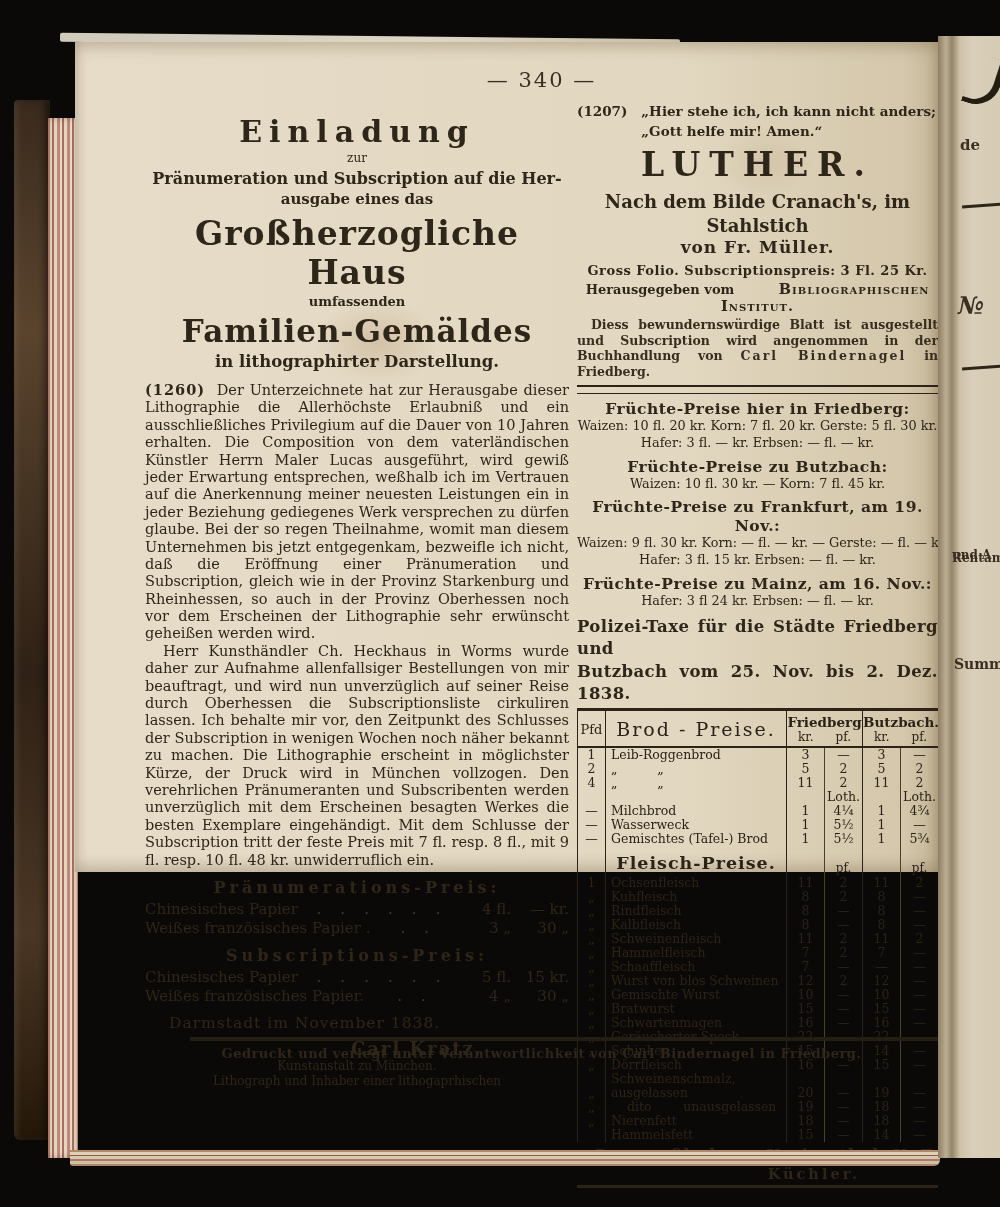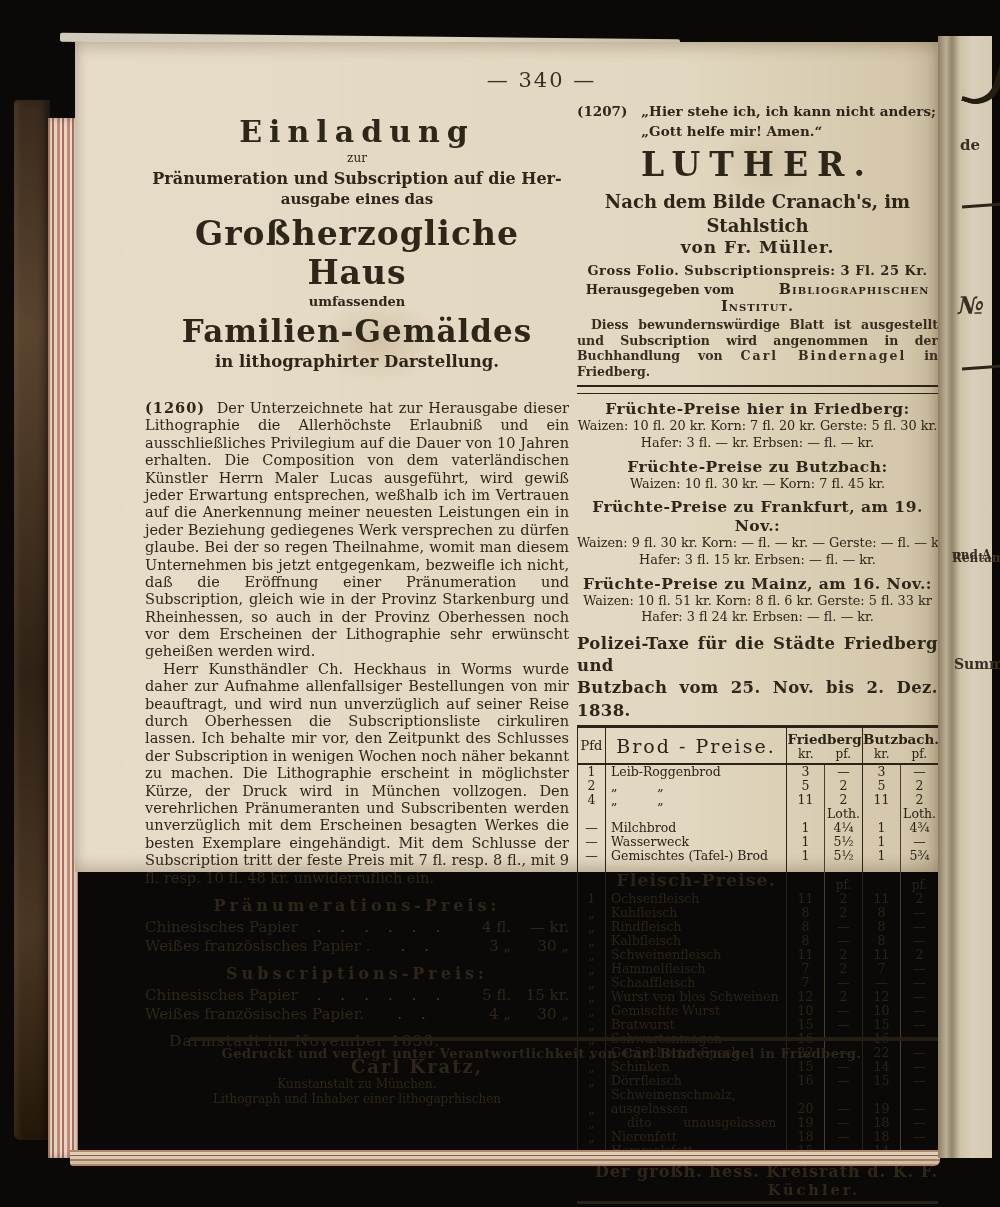--- a/index.html
+++ b/index.html
@@ -24,21 +24,21 @@
   .page{position:absolute;left:75px;top:42px;width:863px;height:830px;
     background:
       radial-gradient(ellipse 90px 60px at 303px 300px, rgba(130,85,30,.18), transparent 70%),
       radial-gradient(ellipse 60px 40px at 240px 870px, rgba(120,75,30,.15), transparent 70%),
       radial-gradient(ellipse 50px 35px at 500px 915px, rgba(120,75,30,.12), transparent 70%),
       radial-gradient(ellipse 70px 50px at 690px 120px, rgba(120,90,40,.10), transparent 70%),
       linear-gradient(90deg,#e6dcc8 0,#e2d7c0 70%,#d4c7ab 96%,#c4b597 100%),
       #e0d5bf;
     box-shadow:inset 0 6px 14px rgba(90,70,40,.25), inset 0 -8px 12px rgba(90,70,40,.2);}
 
-  .next-page{position:absolute;left:938px;top:36px;width:54px;height:1122px;
+  .next-page{position:absolute;left:938px;top:36px;width:62px;height:1122px;
     background:linear-gradient(90deg,#8d7e63 0,#bcae92 8px,#93856a 14px,#cec2a8 22px,#d9cfba 34px,#d6ccb5 100%);}
   .next-frag{position:absolute;font-weight:bold;color:#3a3022;white-space:nowrap;}
   .next-rule{position:absolute;height:3px;background:#2f261a;transform:rotate(-4deg);}
   .flourish{position:absolute;width:26px;height:46px;border-right:7px solid #241d12;
     border-bottom:5px solid #241d12;border-radius:0 0 26px 0;transform:rotate(18deg);}
 
   
   .textblock{position:absolute;left:70px;top:26px;width:793px;}
   .pagenum{text-align:center;font-size:21px;letter-spacing:2px;color:#3a3022;margin-bottom:10px;}
   .cols{display:flex;align-items:flex-start;}
@@ -46,21 +46,21 @@
   .col-right{width:361px;margin-left:8px;}
 
   .c{text-align:center;}
   .h-einladung{font-size:30px;font-weight:bold;letter-spacing:7px;margin-top:12px;}
   .h-zur{font-size:12px;margin-top:2px;}
   .h-line3{font-size:16px;font-weight:bold;margin-top:4px;}
   .h-line4{font-size:15px;font-weight:bold;margin-top:2px;}
   .h-haus{font-size:33px;font-weight:bold;margin-top:6px;letter-spacing:1px;}
   .h-umf{font-size:13px;font-weight:bold;margin-top:2px;}
   .h-gemaelde{font-size:31px;font-weight:bold;margin-top:4px;letter-spacing:1px;}
-  .h-litho{font-size:16.5px;font-weight:bold;margin-top:3px;margin-bottom:28px;}
+  .h-litho{font-size:16.5px;font-weight:bold;margin-top:3px;margin-bottom:10px;}
 
   .para{font-size:14.5px;line-height:1.2;text-align:justify;}
   .para + .para{text-indent:18px;}
   .adnum{font-weight:bold;letter-spacing:1px;}
 
   .price-head{font-size:16px;font-weight:bold;letter-spacing:4px;text-align:center;margin-top:9px;margin-bottom:3px;}
   .price-row{display:flex;font-size:15px;line-height:1.25;}
   .price-row .pi{white-space:nowrap;}
   .price-row .pd{flex:1;overflow:hidden;white-space:nowrap;text-align:center;color:#433a2c;}
   .price-row .pfl{width:52px;text-align:right;white-space:nowrap;}
@@ -200,21 +200,20 @@
             <div class="fr-title">Früchte-Preise zu Butzbach:</div>
             <div class="fr-line">Waizen: 10 fl. 30 kr. — Korn: 7 fl. 45 kr.</div>
           </div>
           <div>
             <div class="fr-title">Früchte-Preise zu Frankfurt, am 19. Nov.:</div>
             <div class="fr-line">Waizen: 9 fl. 30 kr. Korn: — fl. — kr. — Gerste: — fl. — kr.</div>
             <div class="fr-line">Hafer: 3 fl. 15 kr.  Erbsen: — fl. — kr.</div>
           </div>
           <div>
             <div class="fr-title">Früchte-Preise zu Mainz, am 16. Nov.:</div>
-            <div class="fr-line">Waizen: 10 fl. 51 kr. Korn: 8 fl. 6 kr. Gerste: 5 fl. 33 kr</div>
             <div class="fr-line">Hafer: 3 fl 24 kr.  Erbsen: — fl. — kr.</div>
           </div>
 
           <div class="polizei">
             <span>Polizei-Taxe für die Städte Friedberg und</span><br>
             <span>Butzbach vom 25. Nov. bis 2. Dez. 1838.</span>
           </div>
           <div class="thick-rule"></div>
 
           <table class="tax">

